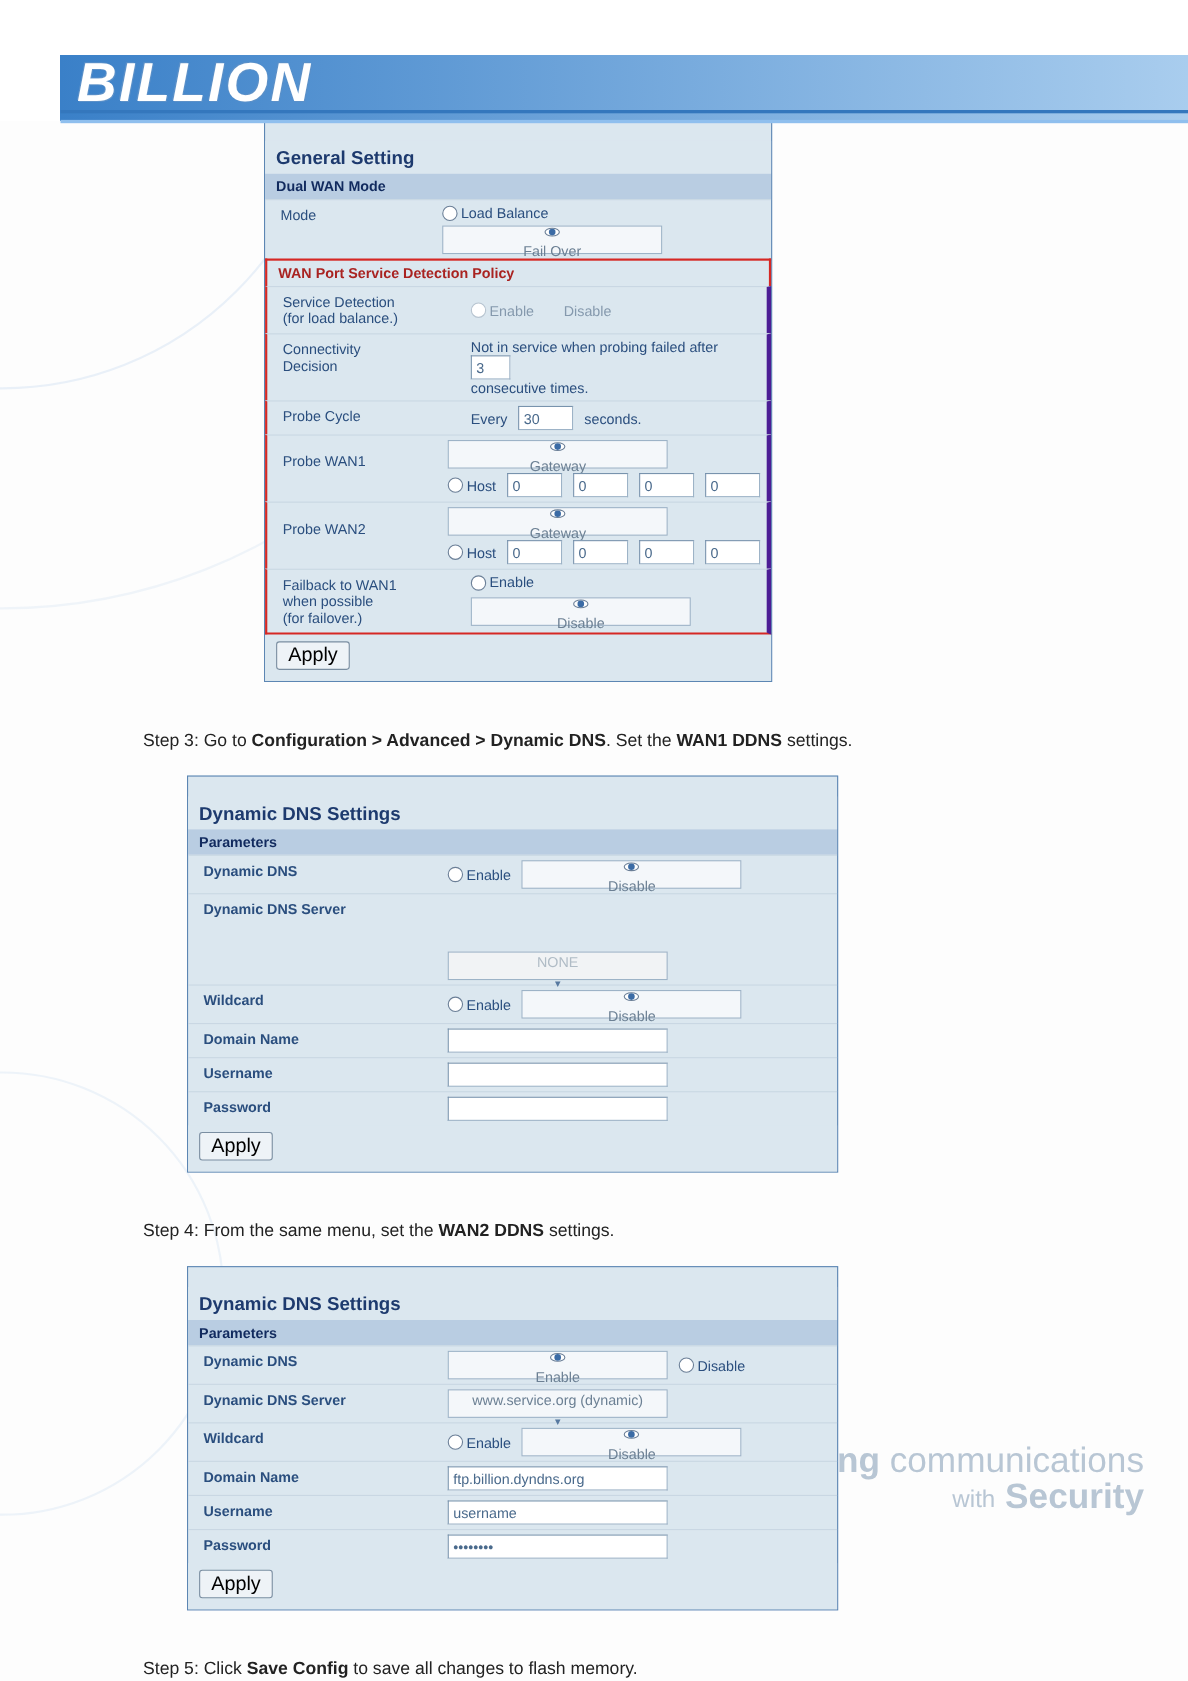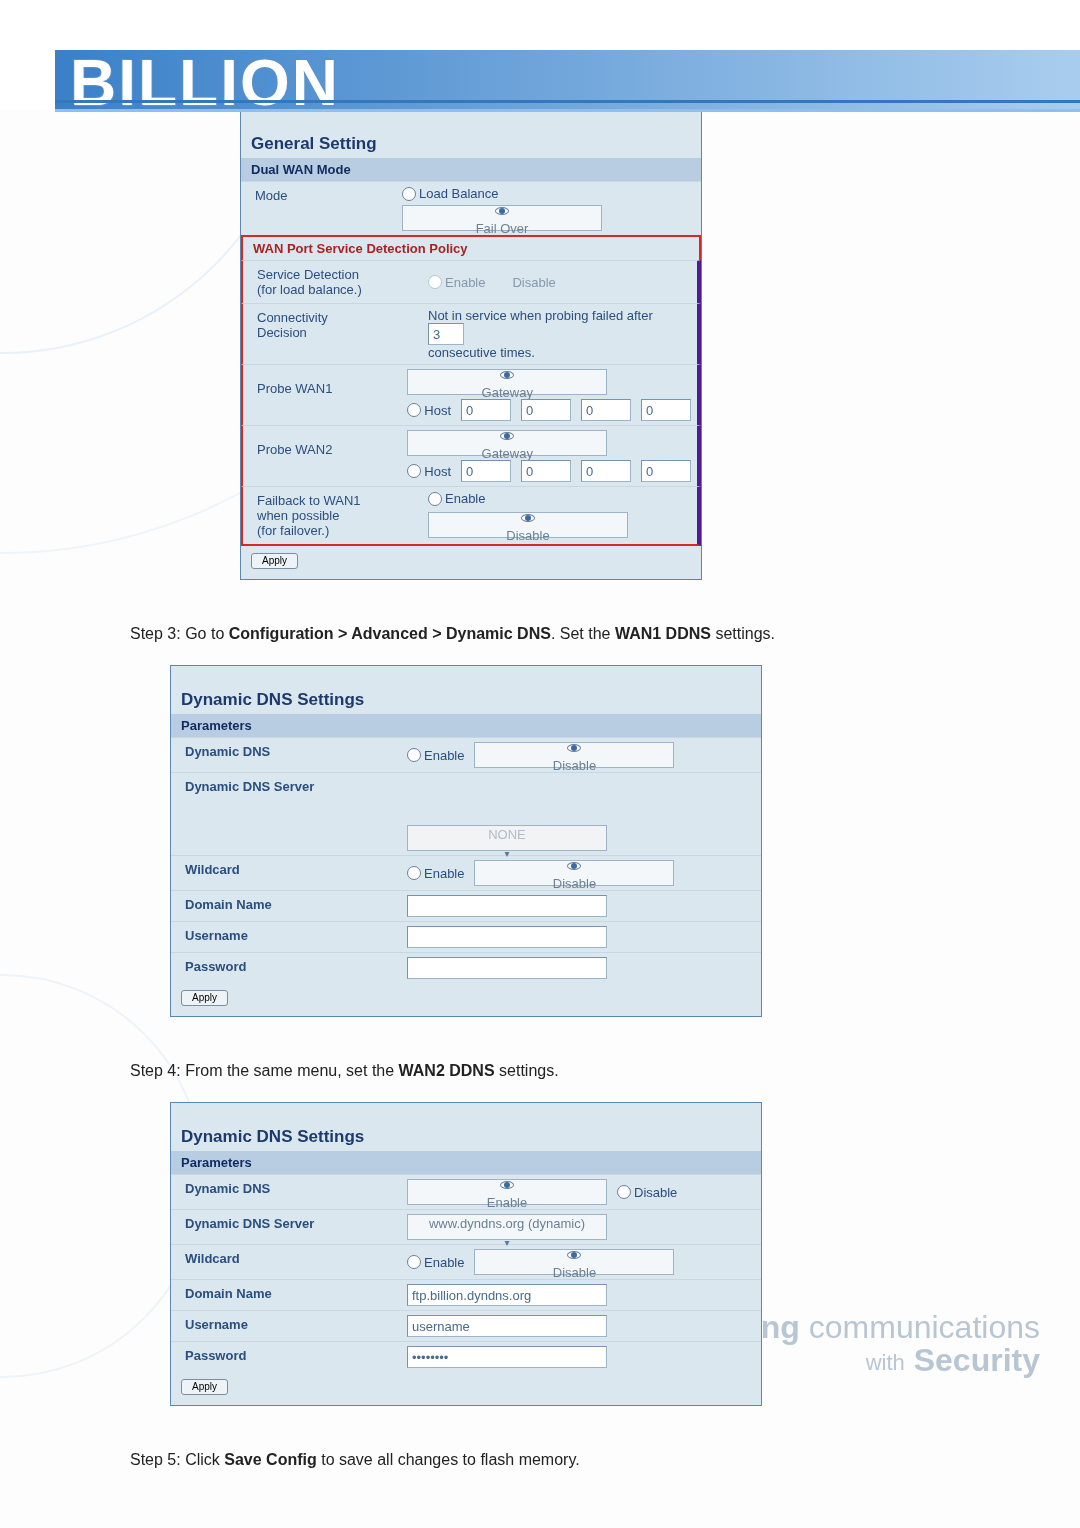--- a/index.html
+++ b/index.html
@@ -56,22 +56,23 @@
     margin-top: 50px;
     background: linear-gradient(to right,
       #fff 0px, #fff 55px,
       #3a80c8 55px, #a9cdee 1080px);
   }
   .logo-text {
     position:absolute;
     left: 70px;
     top: -4px;
     font-family: Arial, sans-serif;
-    font-size: 64px;
+    font-size: 50px;
     font-weight: 900;
+    font-style: italic;
     color: #fff;
     letter-spacing: 2px;
     text-shadow: 1px 1px 0 #5b90c8, -1px -1px 0 #5b90c8;
   }
   .logo-rule {
     position:absolute;
     left: 55px;
     right: 0;
     bottom: -2px;
     height: 6px;
@@ -140,21 +141,21 @@
     display: flex;
     flex-wrap: wrap;
     align-items: center;
     gap: 4px 10px;
   }
   .apply-row {
     padding: 6px 10px 10px 10px;
     background: #dbe7ef;
   }
   .apply-btn {
-    font-size: 10px;
+    font-size: 18px;
     padding: 1px 10px 2px 10px;
     border: 1px solid #7a8ea1;
     background: #eef3f7;
     border-radius: 3px;
     cursor: pointer;
   }
 
   .radio {
     display:inline-flex;
     align-items:center;
@@ -300,20 +301,28 @@
         <div class="row">
           <div class="cell-label" style="white-space:pre-line">Connectivity
 Decision</div>
           <div class="cell-value" style="display:block;">
             <span>Not in service when probing failed after</span>
             <input class="txt small" value="3" style="">
             <div>consecutive times.</div>
           </div>
         </div>
         <div class="row">
+          <div class="cell-label">Probe Cycle</div>
+          <div class="cell-value">
+            <span>Every</span>
+            <input class="txt mid" value="30" style="">
+            <span>seconds.</span>
+          </div>
+        </div>
+        <div class="row">
           <div class="cell-label" style="padding-top:16px;">Probe WAN1</div>
           <div class="cell-value" style="flex-direction:column; align-items:flex-start; gap:4px;">
             <span class="radio sel">
                 <span class="dot"></span>
                 <span>Gateway</span>
               </span>
             <span style="display:flex; gap:10px; align-items:center;">
               <span class="radio">
                   <span class="dot"></span>
                   <span>Host</span>
@@ -447,21 +456,21 @@
           <span class="radio">
               <span class="dot"></span>
               <span>Disable</span>
             </span>
         </div>
       </div>
       <div class="row">
         <div class="cell-label">Dynamic DNS Server</div>
         <div class="cell-value">
           <span class="sel">
-            <span>www.dyndns.org (dynamic)</span>
+            <span>www.service.org (dynamic)</span>
             <span class="arrow">▾</span>
           </span>
         </div>
       </div>
       <div class="row">
         <div class="cell-label">Wildcard</div>
         <div class="cell-value">
           <span class="radio">
               <span class="dot"></span>
               <span>Enable</span>

